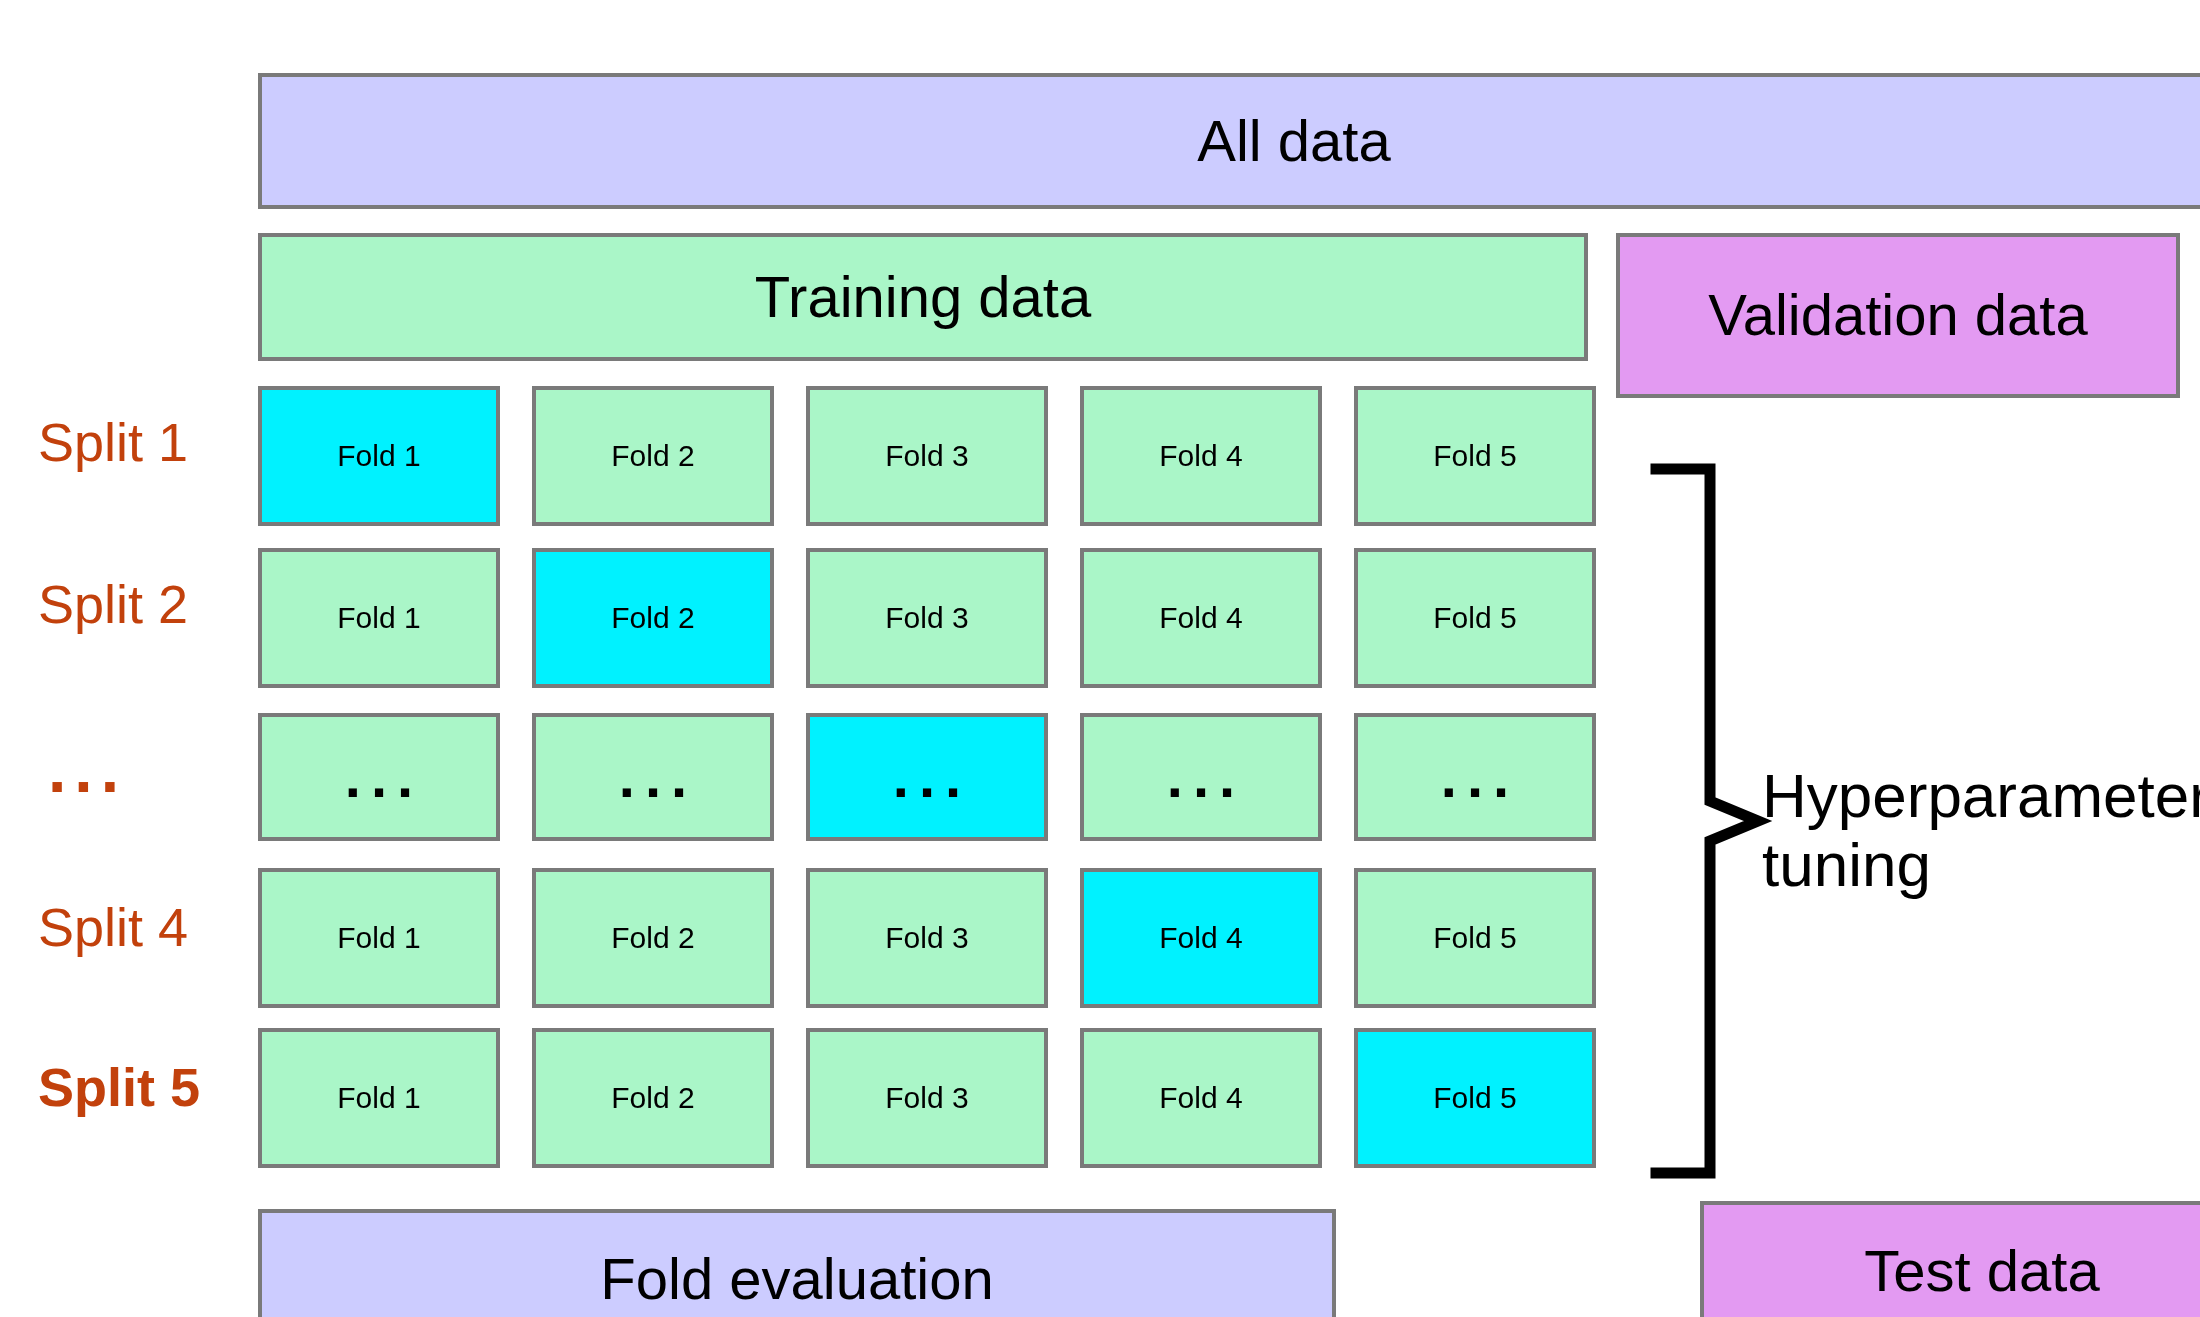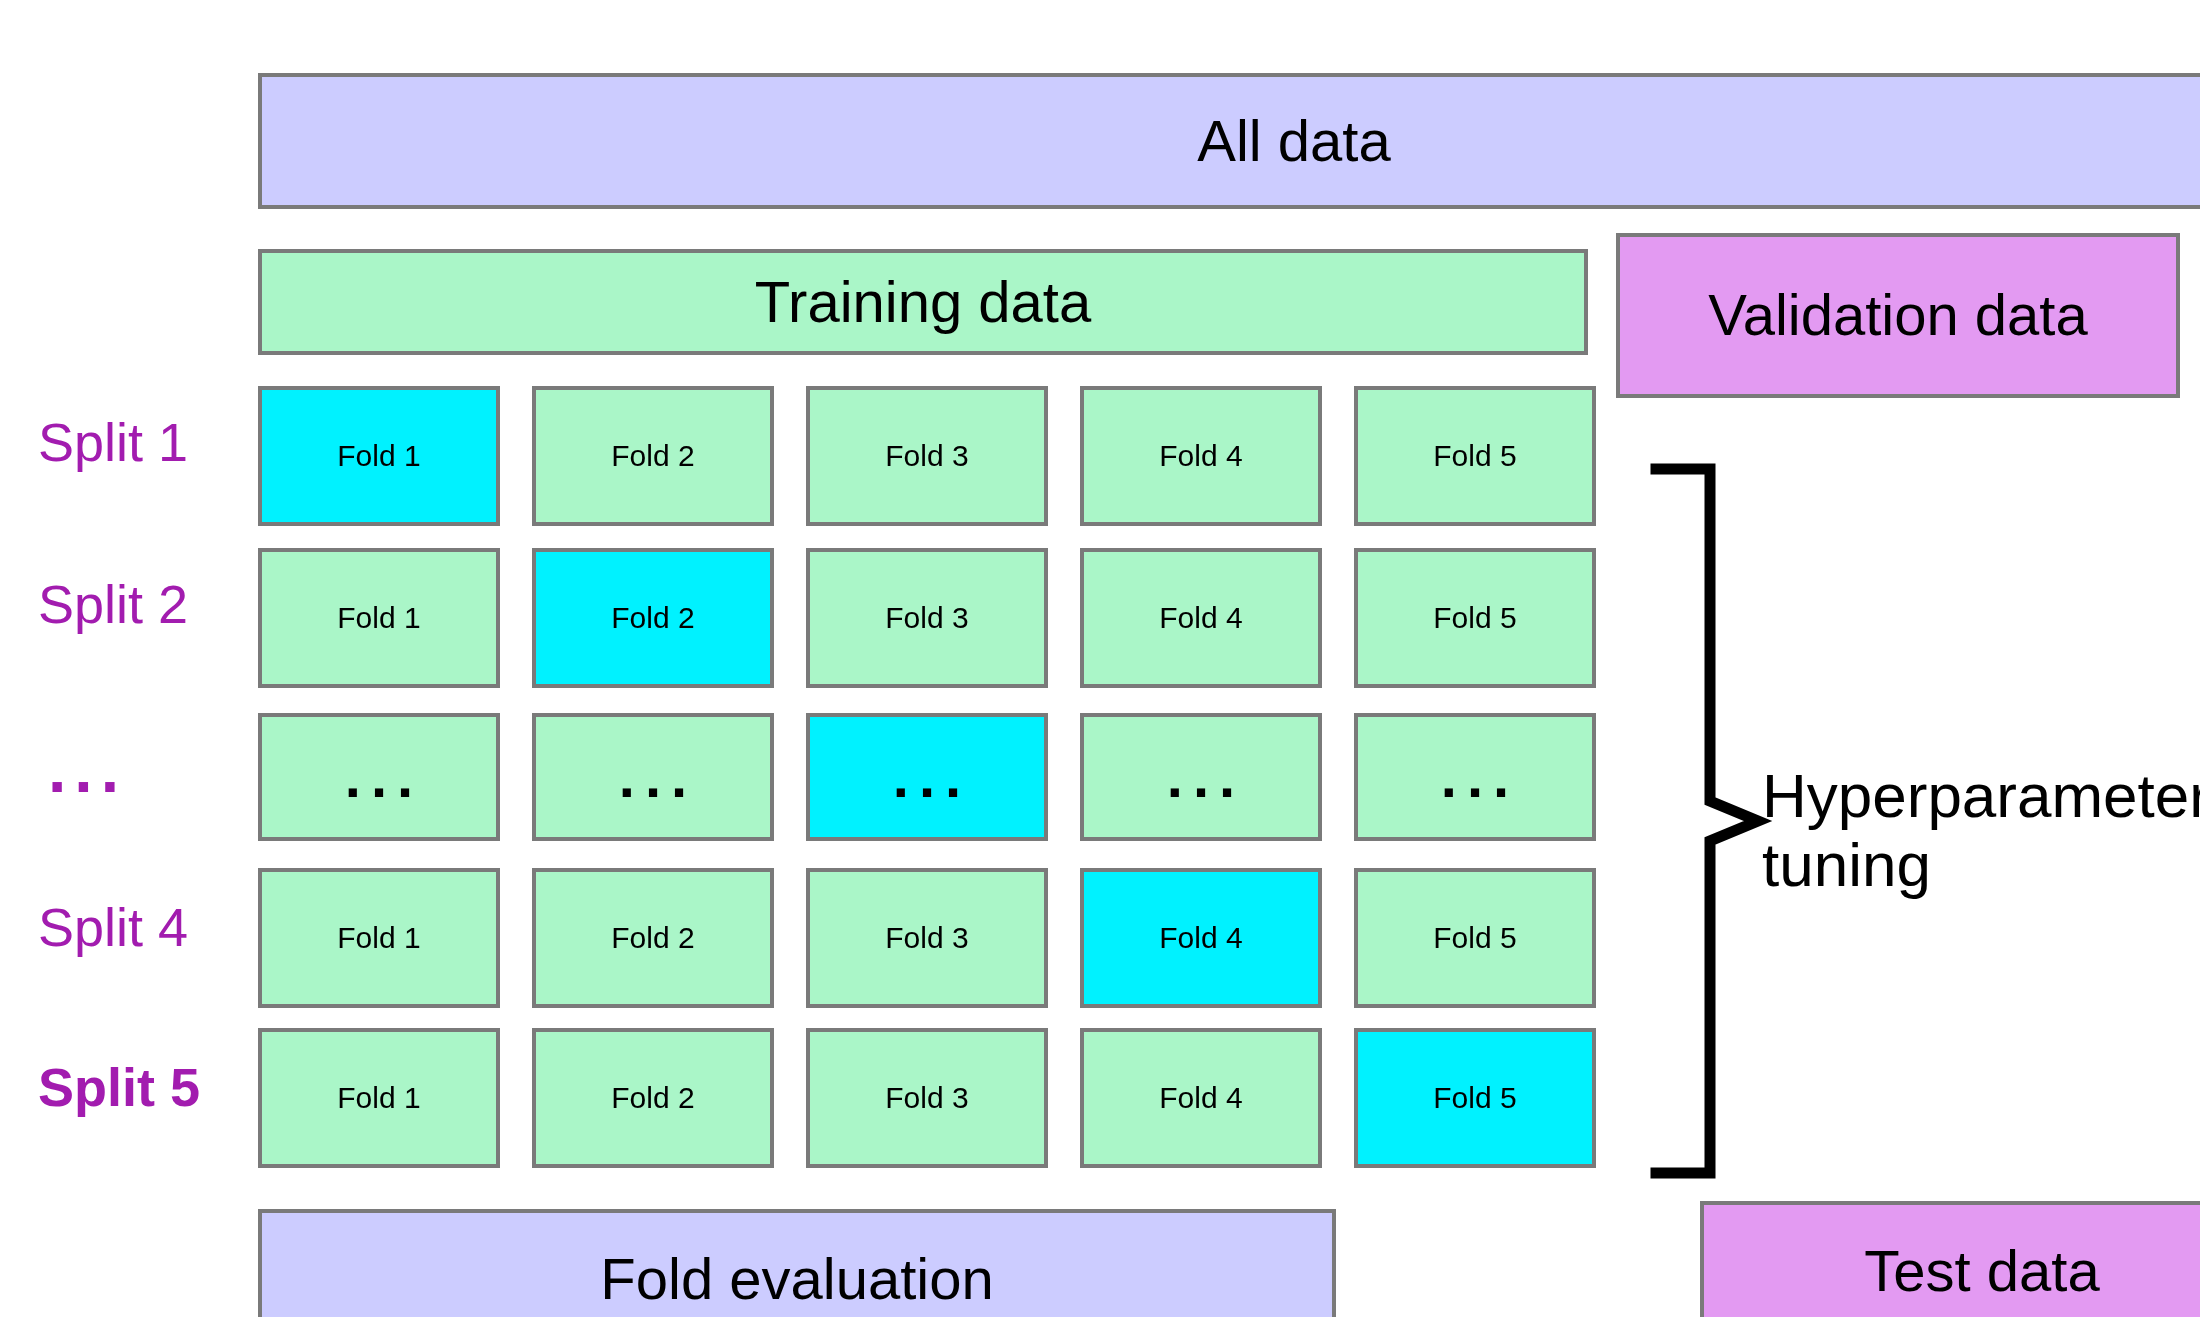--- a/index.html
+++ b/index.html
@@ -36,21 +36,21 @@
   .box.green { background: #aaf6c8; }
   .box.mag   { background: #e39af2; }
   .box.cyan  { background: #00f2ff; }
 
   .band-label { font-size: 58px; }
   .fold-label { font-size: 30px; }
 
   .row-label {
     position: absolute;
     font-size: 54px;
-    color: #a21caf;
+    color: #c2410c;
     white-space: nowrap;
     text-align: left;
   }
   .row-label.dots {
     font-size: 66px;
     font-weight: 700;
     letter-spacing: 8px;
   }
   .dots-cell {
     font-size: 58px;
@@ -74,21 +74,21 @@
 </style>
 </head>
 <body>
 
 <div id="canvas">
 
   <div class="box lav band-label" style="left:258px; top:32px; width:2072px; height:136px;">
     <span>All data</span>
   </div>
 
-  <div class="box green band-label" style="left:258px; top:208px; width:1330px; height:106px;">
+  <div class="box green band-label" style="left:258px; top:192px; width:1330px; height:128px;">
     <span>Training  data</span>
   </div>
 
   <div class="box mag band-label" style="left:1616px; top:192px; width:564px; height:165px;">
     <span>Validation  data</span>
   </div>
 
   <div class="row-label" style="left:38px; top:370px;">Split 1</div>
   <div class="box cyan fold-label" style="left:258px; top:345px; width:242px; height:140px;">
     <span>Fold 1</span>

